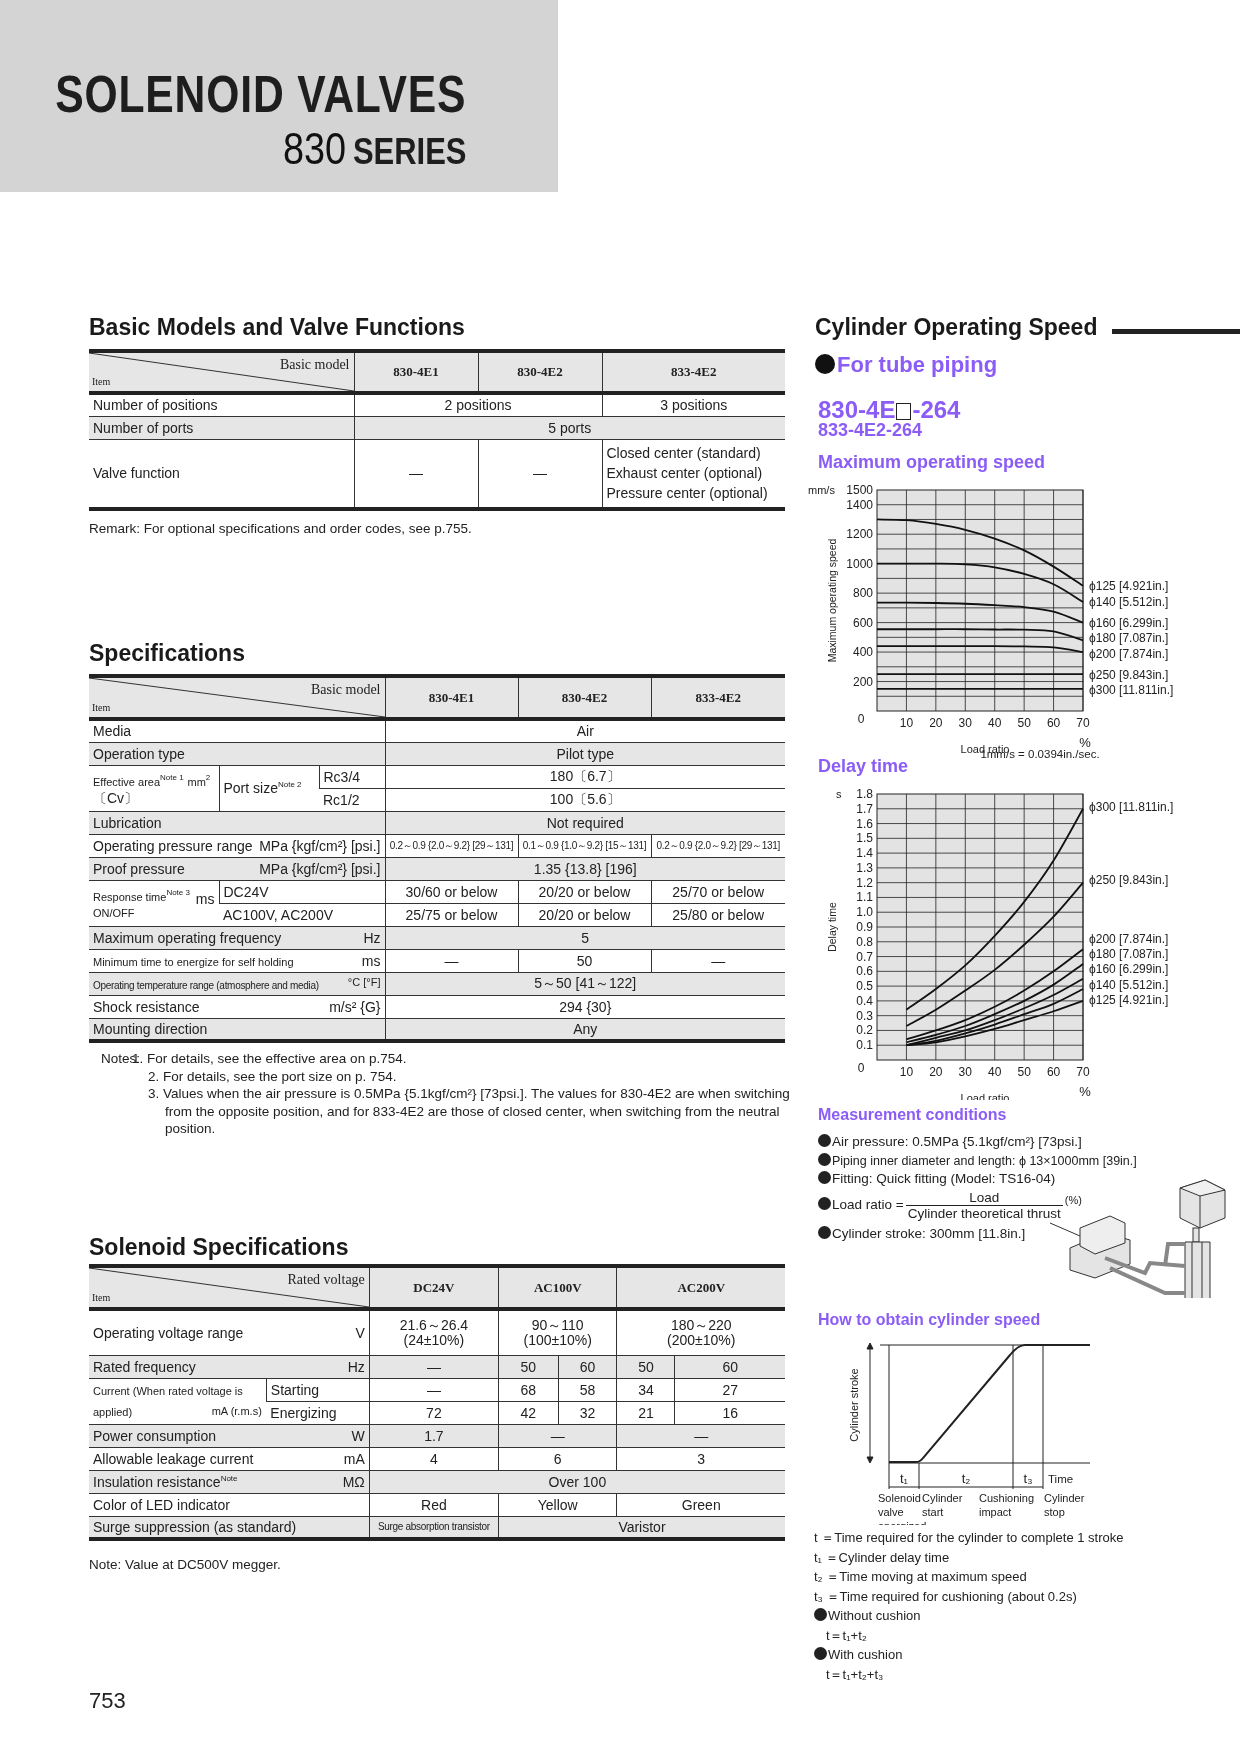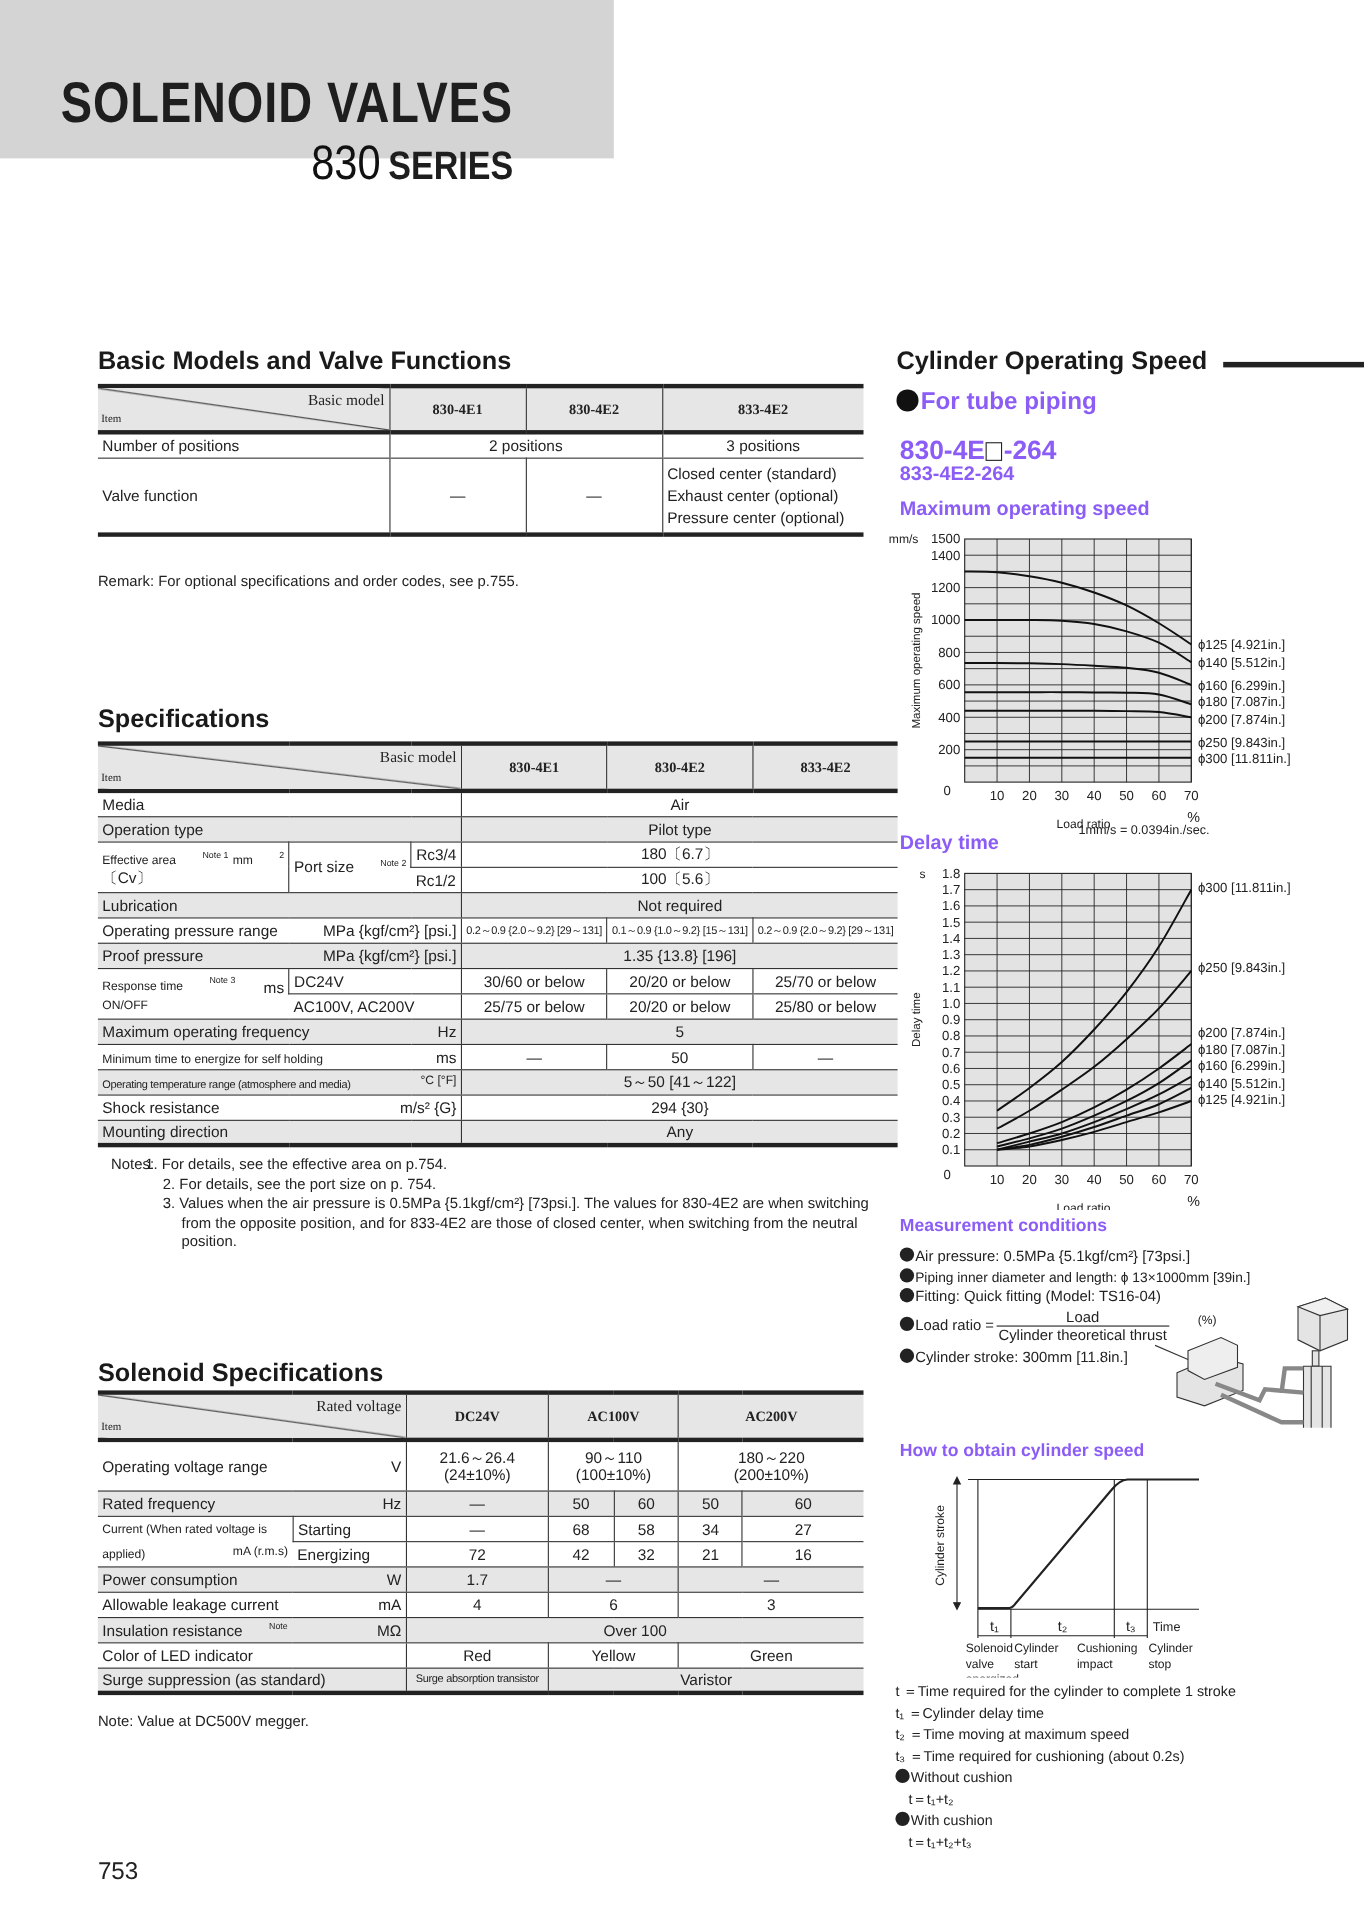--- a/index.html
+++ b/index.html
@@ -1,37 +1,37 @@
 <!DOCTYPE html>
 <html><head>
 <meta charset="utf-8">
 <style>
   * { box-sizing: border-box; margin: 0; padding: 0; }
   body { width: 1240px; height: 1752px; background: #fff; position: relative; font-family: "Liberation Sans", sans-serif; color: #222; overflow: hidden; }
-  .header-box { position: absolute; left: 0; top: 0; width: 558px; height: 144px; background: #d4d4d4; }
+  .header-box { position: absolute; left: 0; top: 0; width: 558px; height: 192px; background: #d4d4d4; }
   .h-title { position: absolute; right: 92px; top: 64px; font-family: "Liberation Sans", sans-serif; font-weight: bold; font-size: 52px; letter-spacing: 1px; transform: scaleX(0.82); transform-origin: right top; color: #1e1e1e; white-space: nowrap; }
   .h-sub { position: absolute; right: 92px; top: 124px; white-space: nowrap; transform: scaleX(0.86); transform-origin: right top; }
   .h-sub .num { font-size: 44px; font-weight: normal; color: #111; }
   .h-sub .ser { font-size: 36px; font-weight: bold; color: #1e1e1e; margin-left: 8px; }
 
   .sec-title { position: absolute; font-weight: bold; font-size: 23px; color: #1a1a1a; white-space: nowrap; }
   table.spec { position: absolute; border-collapse: collapse; font-size: 14px; color: #222; }
   table.spec td { border-bottom: 1px solid #333; border-left: 1px solid #333; padding: 0 4px; height: 23px; white-space: nowrap; }
   table.spec td:first-child { border-left: none; }
   table.spec tr.g td { background: #e6e6e6; }
   table.spec td.c { text-align: center; }
   table.spec td.hd { font-weight: bold; text-align: center; background: #e6e6e6; font-size: 13px; }
   table.spec tr.top td { border-top: 4px solid #222; }
   table.spec tr.hdrow td { border-bottom: 4px solid #222; font-family: Liberation Serif, serif; }
   table.spec tr.last td { border-bottom: 4px solid #222; }
   td.diag { position: relative; background: #e6e6e6 linear-gradient(to top right, transparent calc(50% - 1px), #333 50%, transparent calc(50% + 1px)) !important; }
   td.diag .tr { position: absolute; right: 4px; top: 4px; font-size: 14px; }
   td.diag .bl { position: absolute; left: 3px; bottom: 4px; font-size: 10px; }
   .unit { float: right; }
-  sup { font-size: 8px; vertical-align: super; margin-left: 24px; }
+  sup { font-size: 8px; vertical-align: super; }
   .sm { font-size: 11px; }
   .xs { font-size: 10px; letter-spacing: -0.3px; }
   .note { position: absolute; font-size: 13.5px; color: #222; line-height: 17.5px; }
 
   .r-title-line { position: absolute; left: 1112px; top: 329px; width: 128px; height: 5px; background: #222; }
   .bullet { display: inline-block; width: 20px; height: 20px; border-radius: 50%; background: #111; vertical-align: -2px; margin-right: 2px; }
   .sbul { display: inline-block; width: 13px; height: 13px; border-radius: 50%; background: #222; vertical-align: -1px; margin-right: 1px; }
   .r-text { position: absolute; font-size: 13.5px; color: #222; white-space: nowrap; }
   .r-bold { position: absolute; font-weight: bold; color: #8b5cf6; white-space: nowrap; }
   .box-glyph { display: inline-block; width: 15px; height: 17px; border: 1.5px solid #222; vertical-align: -2px; margin: 0 1px; }
@@ -65,20 +65,24 @@
           <span class="bl">Item</span>
         </td>
     <td class="hd">830-4E1</td>
     <td class="hd">830-4E2</td>
     <td class="hd">833-4E2</td>
   </tr>
   <tr>
     <td>Number of positions</td>
     <td class="c" colspan="2">2 positions</td>
     <td class="c">3 positions</td>
+  </tr>
+  <tr class="g">
+    <td>Number of ports</td>
+    <td class="c" colspan="3">5 ports</td>
   </tr>
   <tr class="last" style="height:70px;">
     <td>Valve function</td>
     <td class="c">—</td>
     <td class="c">—</td>
     <td style="line-height:20px;padding:2px 4px;">
       <div>Closed center (standard)</div>
       <div>Exhaust center (optional)</div>
       <div>Pressure center (optional)</div>
     </td>

